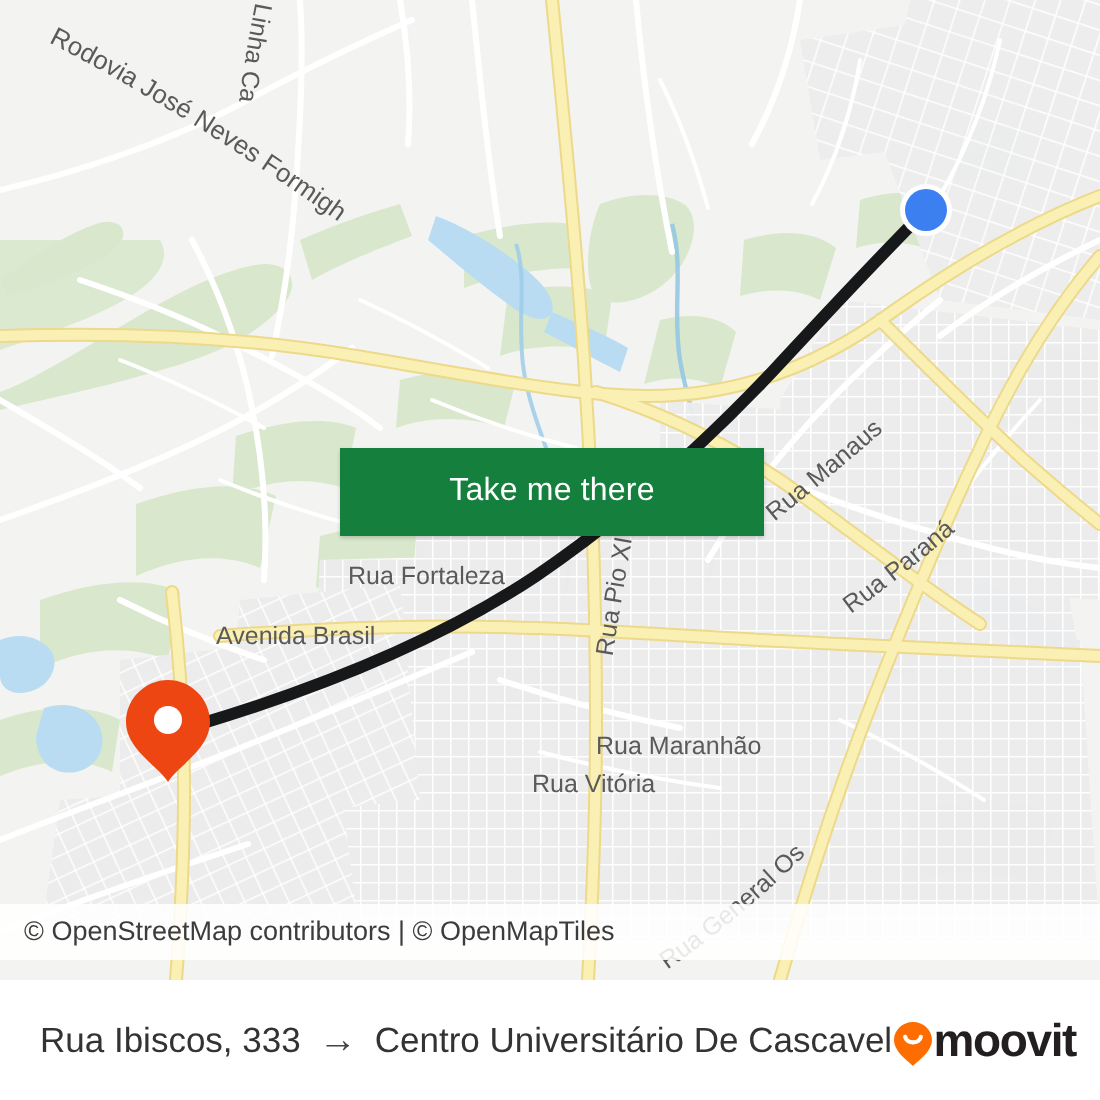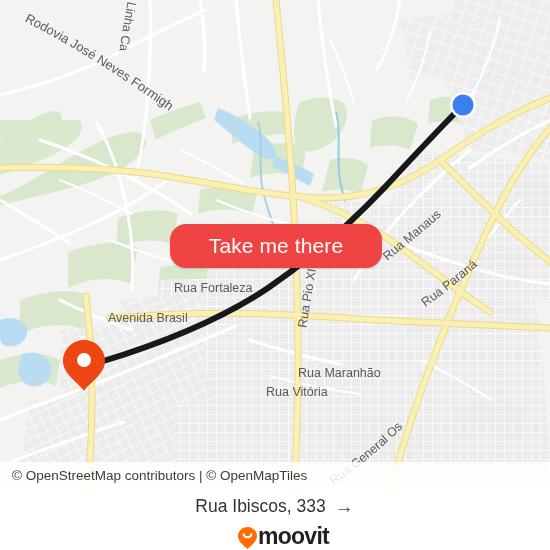--- a/index.html
+++ b/index.html
@@ -39,39 +39,39 @@
     display: block;
   }
 
   
   #take-me-there {
     position: absolute;
     left: 170px;
     top: 224px;
     width: 212px;
     height: 44px;
-    background: #ef4444;
+    background: #15803d;
     border: none;
-    border-radius: 16px;
+    border-radius: 0;
     color: #ffffff;
     font-family: "Liberation Sans", sans-serif;
-    font-size: 21px;
+    font-size: 16px;
     line-height: 44px;
     text-align: center;
     cursor: pointer;
     padding: 0;
     box-shadow: 0 1px 2px rgba(0,0,0,0.18);
     letter-spacing: 0.1px;
   }
 
   
   #attribution {
     position: absolute;
     left: 0;
-    bottom: 0;
+    bottom: 10px;
     width: 550px;
     height: 28px;
     line-height: 28px;
     background: rgba(255,255,255,0.86);
     color: #3c3c3c;
     font-size: 13.5px;
     padding-left: 12px;
     box-sizing: border-box;
     white-space: nowrap;
     font-family: "Liberation Sans", sans-serif;
@@ -82,21 +82,20 @@
     position: absolute;
     left: 0;
     top: 490px;
     width: 550px;
     height: 60px;
     background: #ffffff;
     display: flex;
     align-items: center;
     box-sizing: border-box;
     padding: 0 12px 0 20px;
-    flex-direction: column;
   }
 
   #route-summary {
     display: flex;
     align-items: center;
     flex: 1 1 auto;
     min-width: 0;
     white-space: nowrap;
   }
 
@@ -338,20 +337,21 @@
 
     <button id="take-me-there">Take me there</button>
 
     <div id="attribution">© OpenStreetMap contributors | © OpenMapTiles</div>
   </div>
 
   <div id="footer">
     <div id="route-summary">
       <span class="route-endpoint">Rua Ibiscos, 333</span>
       <span id="route-arrow">→</span>
+      <span class="route-endpoint">Centro Universitário De Cascavel</span>
     </div>
 
     <div id="moovit-logo">
       <svg width="21" height="24" viewBox="0 0 21 24" xmlns="http://www.w3.org/2000/svg">
         <path d="M10.5 1 C5.25 1 1 5.1 1 9.9 C1 16 8.2 20.6 10.5 23
                  C12.8 20.6 20 16 20 9.9 C20 5.1 15.75 1 10.5 1 Z" fill="#ff6d00"></path>
         <path d="M6.6 8.4 C7.2 12.1 13.8 12.1 14.4 8.4" fill="none" stroke="#ffffff" stroke-width="2.1" stroke-linecap="round"></path>
       </svg>
       <span id="moovit-wordmark">moovit</span>
     </div>

